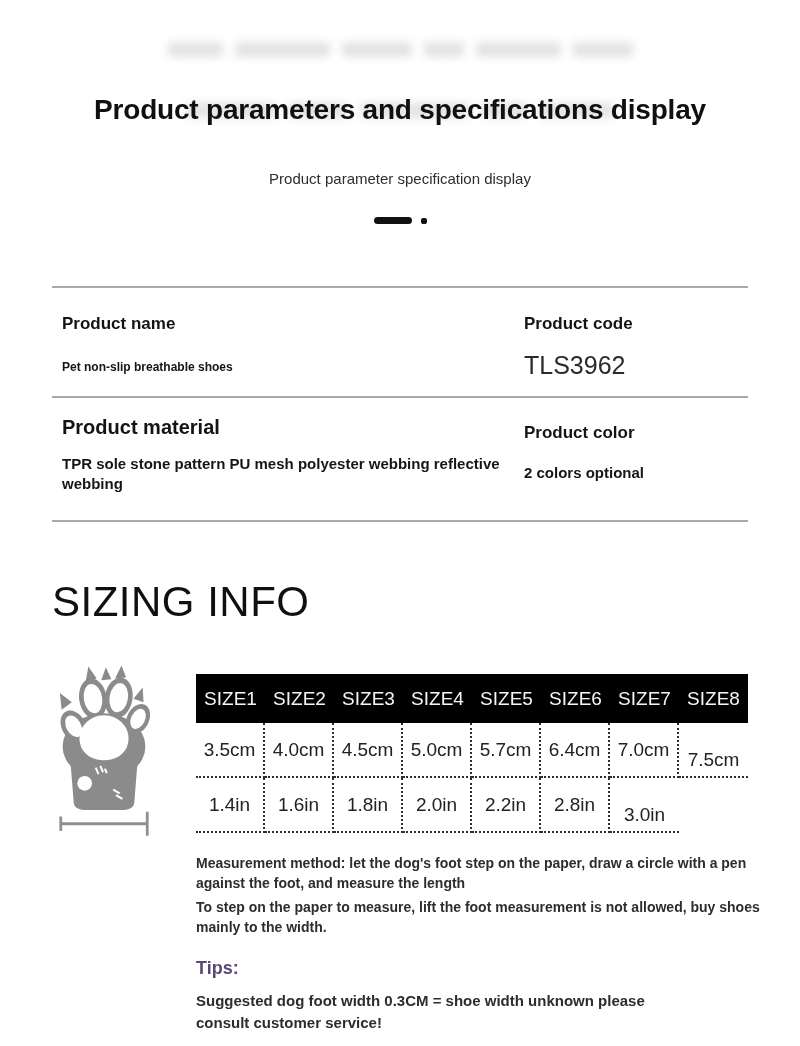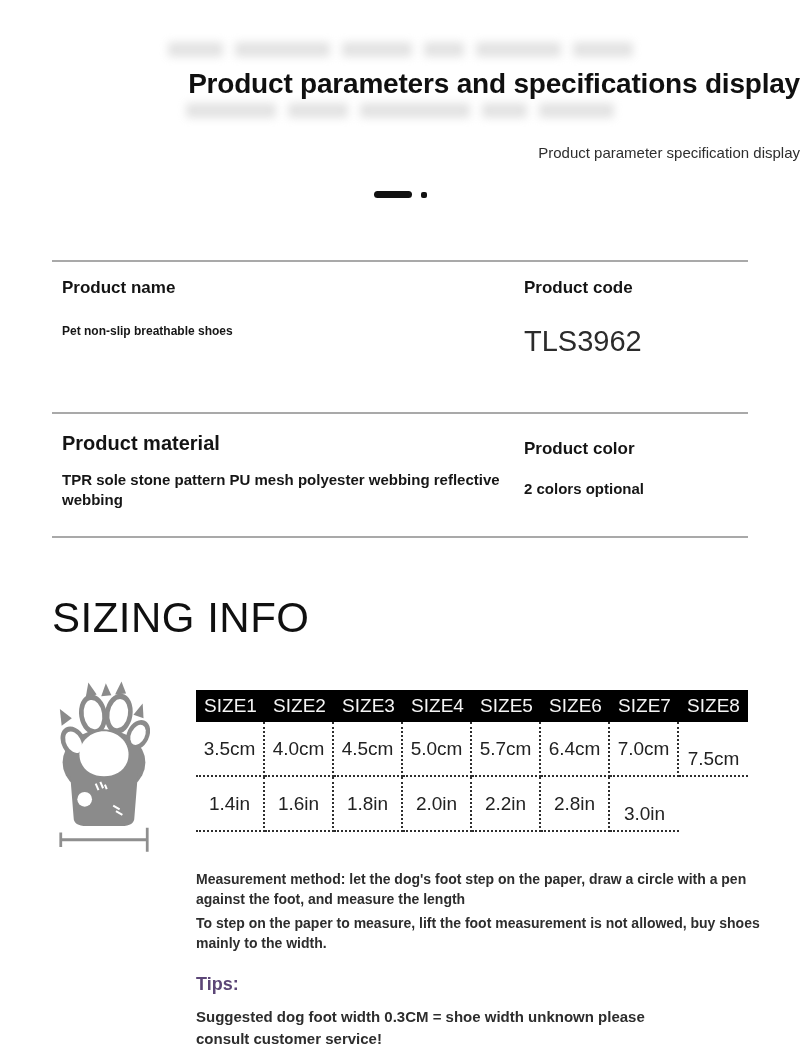--- a/index.html
+++ b/index.html
@@ -1,52 +1,52 @@
 <!DOCTYPE html>
 <html><head>
 <meta charset="utf-8">
 <style>
   html,body{margin:0;padding:0;}
   body{width:800px;height:1046px;background:#ffffff;font-family:"Liberation Sans",sans-serif;overflow:hidden;}
 
   
-  .header{position:relative;padding-top:68px;text-align:right;}
+  .header{position:relative;padding-top:94px;text-align:center;}
   .ghost{position:absolute;left:0;right:0;display:flex;justify-content:center;gap:12px;filter:blur(4px);opacity:.40;}
   .ghost-top{top:42px;}
   .ghost-bottom{top:103px;}
   .ghost i{background:#b9b9b9;height:15px;border-radius:2px;display:inline-block;}
   .gw1{width:55px}.gw2{width:95px}.gw3{width:70px}.gw4{width:40px}.gw5{width:85px}.gw6{width:60px}
   .gw7{width:90px}.gw8{width:60px}.gw9{width:110px}.gw10{width:45px}.gw11{width:75px}
   .title{position:relative;font-size:28px;font-weight:bold;color:#101010;letter-spacing:-0.2px;}
   .subtitle{margin-top:44px;font-size:15px;color:#2e2e2e;}
   .divider{margin-top:30px;display:flex;align-items:center;justify-content:center;gap:9px;}
   .divider .bar{width:38px;height:7px;background:#111;border-radius:3.5px;}
   .divider .dot{width:6px;height:6px;background:#111;border-radius:2px;}
 
   
   .specs{margin:62px 52px 0;}
   .hr{height:2px;background:#a9a9a9;}
   .spec-row{display:grid;grid-template-columns:462px 1fr;padding-left:10px;box-sizing:border-box;}
-  .row1{height:150px;padding-top:16px;}
+  .row1{height:108px;padding-top:26px;}
   .row2{height:122px;padding-top:18px;}
   .label-sm{font-size:17px;font-weight:bold;color:#141414;}
   .label-lg{font-size:20px;font-weight:bold;color:#141414;}
   .row2 .col-right .label-sm{margin-top:7px;}
   .row1 .value-left{margin-top:26px;font-size:12px;font-weight:bold;color:#161616;}
-  .value-code{margin-top:27px;font-size:29px;font-weight:400;color:#2b2b2b;}
+  .value-code{margin-top:17px;font-size:25px;font-weight:400;color:#2b2b2b;}
   .row2 .value-left{margin-top:15px;font-size:15px;font-weight:bold;color:#161616;max-width:450px;line-height:1.33;}
   .row2 .value-right{margin-top:21px;font-size:15px;font-weight:bold;color:#161616;}
 
   
   .sizing{margin:56px 52px 0;}
   .sizing-heading{margin:0;font-size:42px;font-weight:400;color:#101010;letter-spacing:0.5px;line-height:48px;}
   .sizing-body{display:flex;margin-top:34px;}
   .paw-figure{width:92px;margin-left:6px;flex:none;}
   .size-table{margin-left:46px;margin-top:14px;flex:1;}
-  .size-head{display:grid;grid-template-columns:repeat(8,1fr);background:#000;height:32px;align-items:center;}
+  .size-head{display:grid;grid-template-columns:repeat(8,1fr);background:#000;height:49px;align-items:center;}
   .size-head div{text-align:center;color:#f5f5f5;font-size:19px;}
   .size-row{display:grid;grid-template-columns:repeat(8,1fr);height:55px;}
   .size-row div{display:flex;align-items:center;justify-content:center;font-size:19px;color:#222;
     border-right:2px dotted #2e2e2e;border-bottom:2px dotted #2e2e2e;}
   .size-row div:last-child{border-right:none;margin-top:20px;}
 
   .notes{margin-left:144px;margin-top:12px;width:574px;}
   .note{font-size:14px;font-weight:bold;color:#2d2d2d;line-height:1.47;margin:0 0 3px;}
   .tips-label{margin-top:20px;font-size:18px;font-weight:bold;color:#5c4677;}
   .tips-text{margin-top:11px;font-size:15px;font-weight:bold;color:#2d2d2d;line-height:1.47;max-width:480px;}

